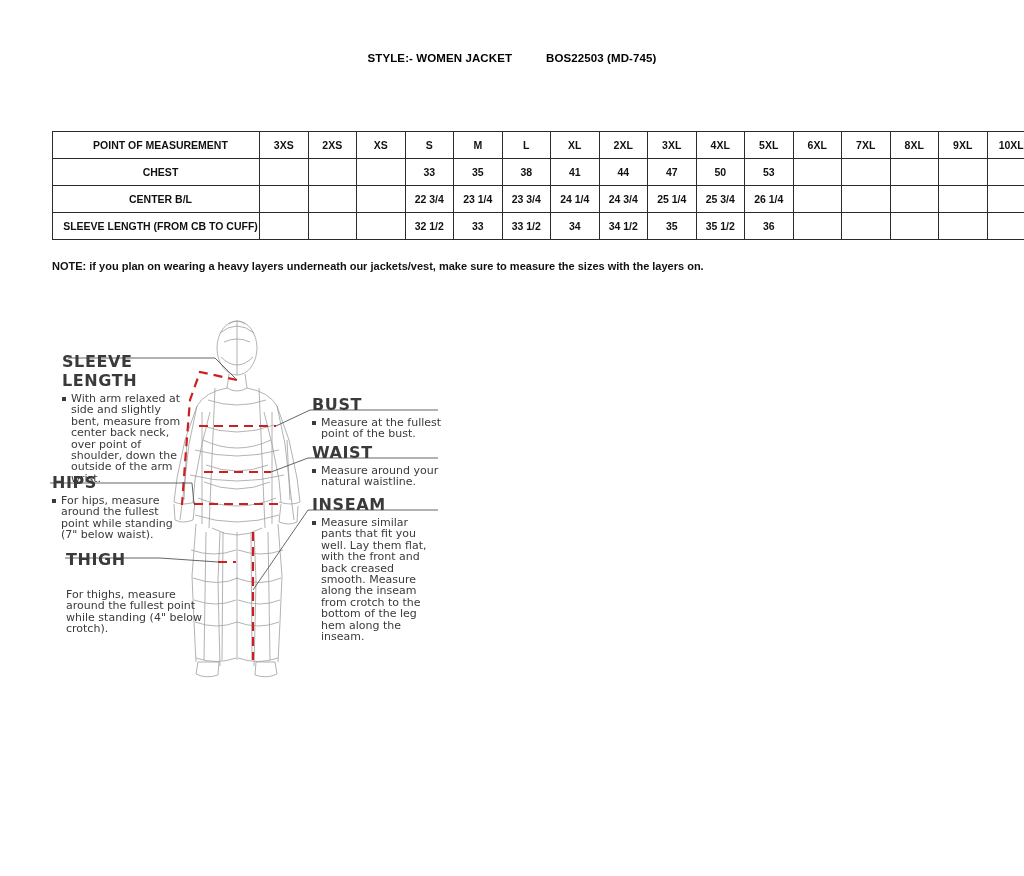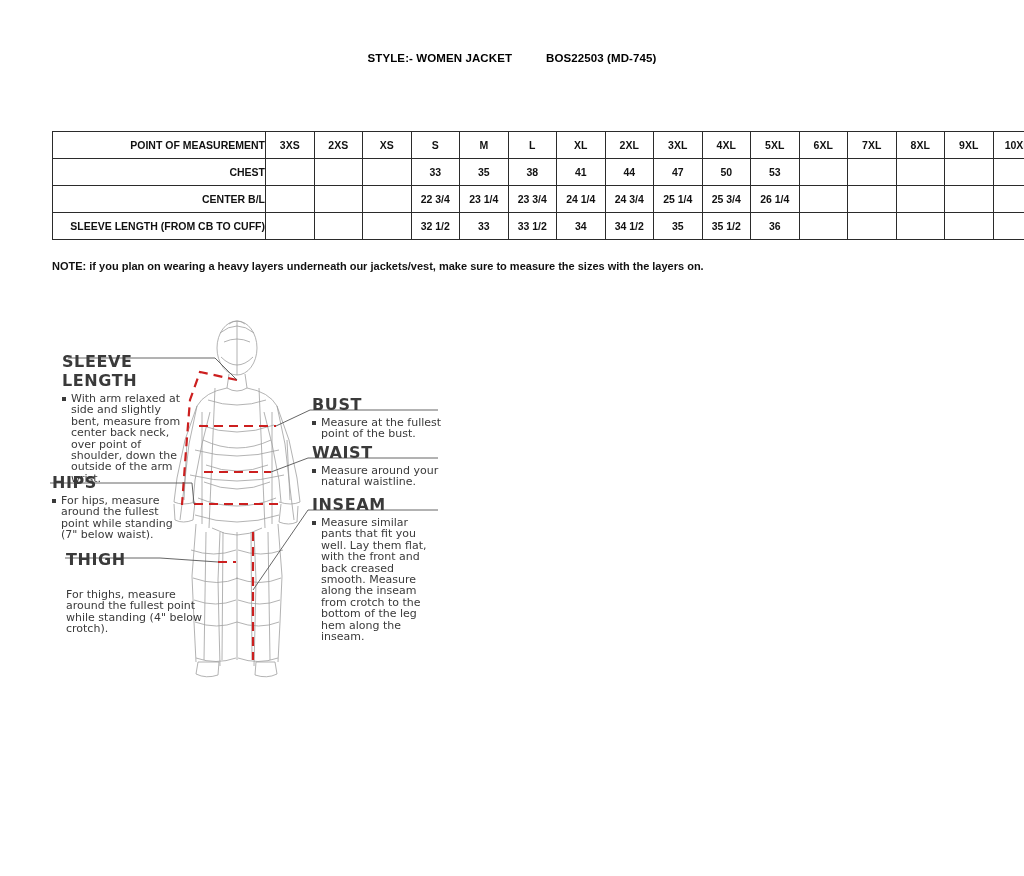--- a/index.html
+++ b/index.html
@@ -46,22 +46,22 @@
     height: 26px;
     font-size: 10.5px;
     text-align: center;
     vertical-align: middle;
     padding: 0;
     font-weight: bold;
     color: #111;
   }
   .size-table th.pom-head,
   .size-table td.pom-cell {
-    text-align: right;
-    padding-left: 15px;
+    text-align: center;
+    padding-left: 9px;
     width: 197px;
   }
   .size-table th.size-head,
   .size-table td.size-cell {
     width: 47.5px;
   }
 
   
   .note {
     position: absolute;

